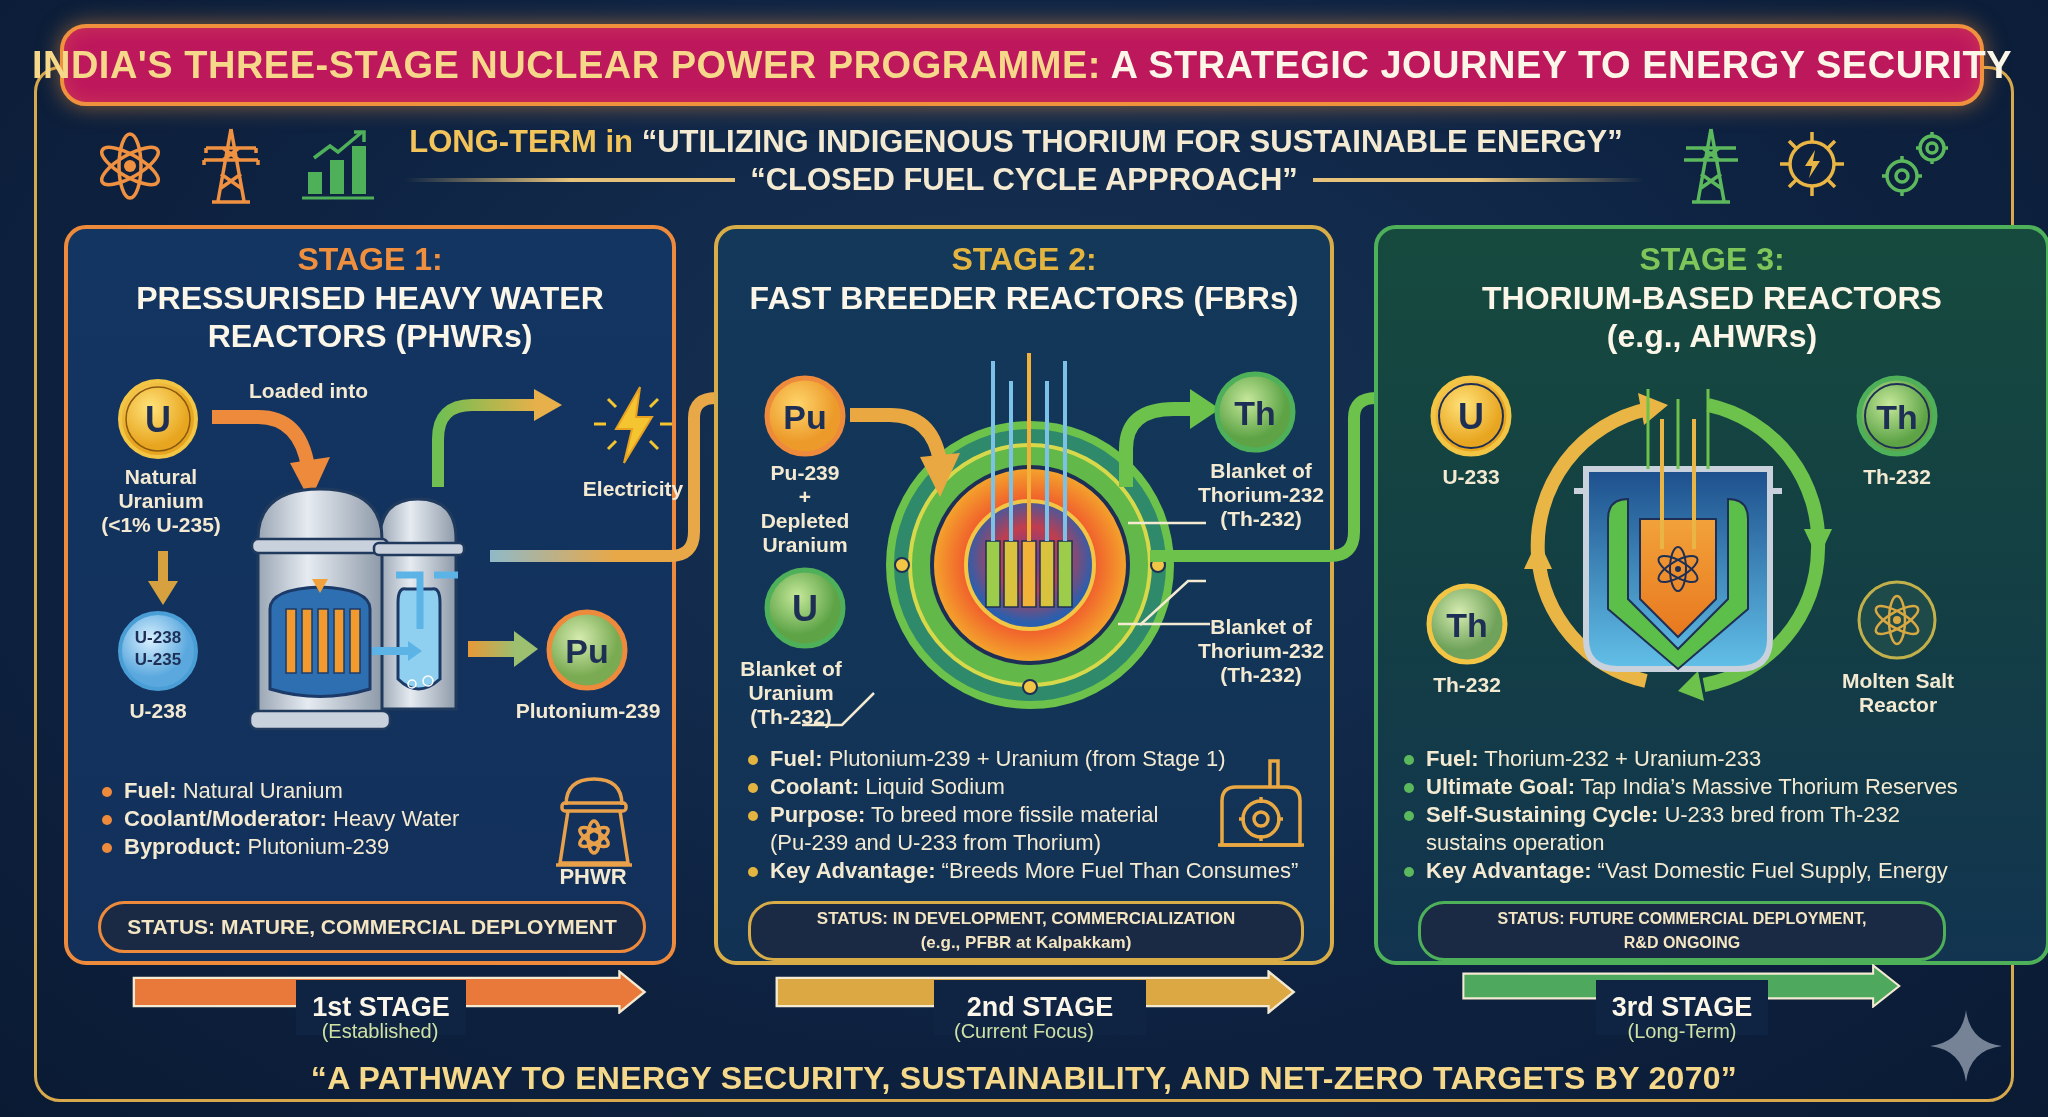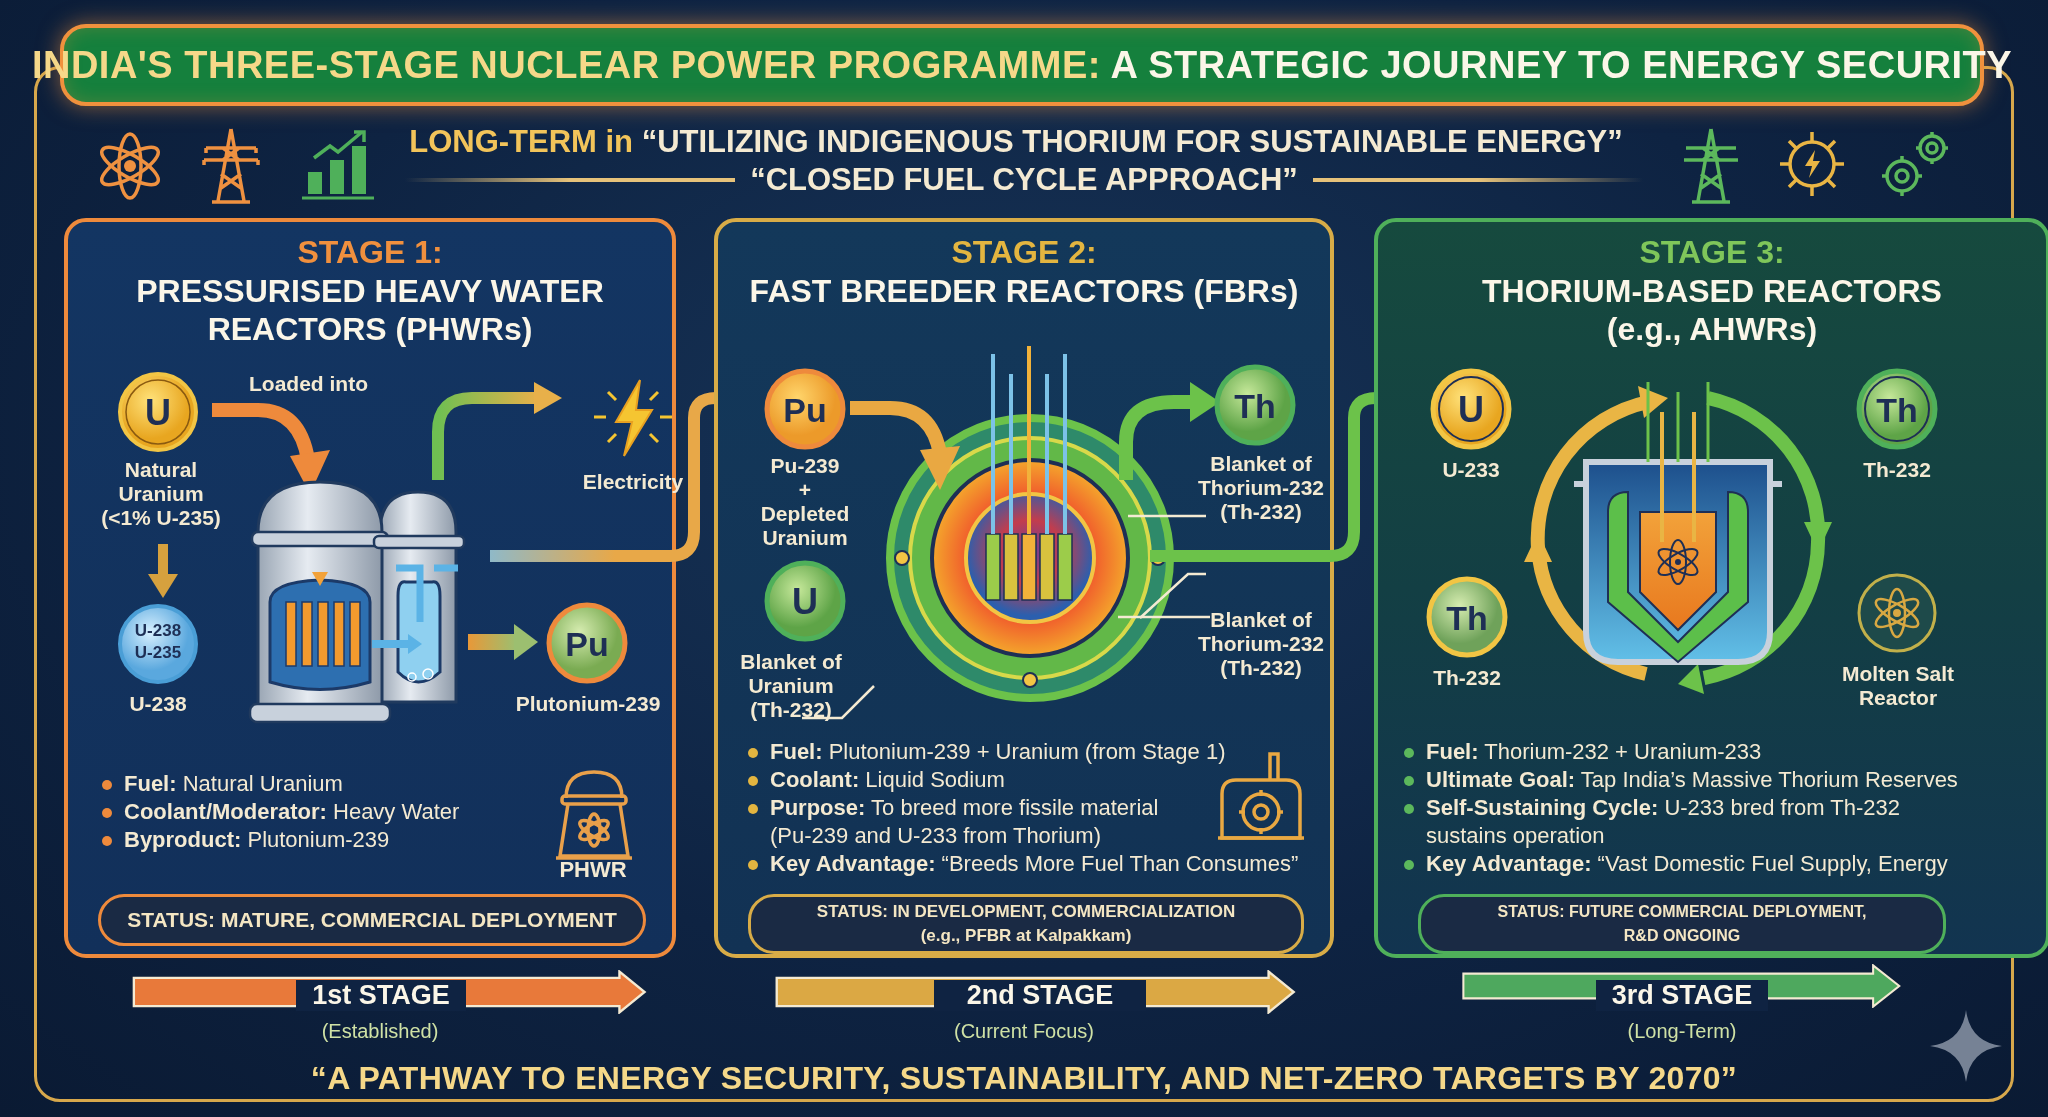--- a/index.html
+++ b/index.html
@@ -1,46 +1,46 @@
 <!DOCTYPE html>
 <html><head>
 <meta charset="utf-8">
 <style>
   *{box-sizing:border-box;margin:0;padding:0}
   html,body{width:2048px;height:1117px;overflow:hidden}
   body{background:radial-gradient(ellipse at 50% 40%,#173458 0%,#0e2342 55%,#0a1a33 100%);font-family:"Liberation Sans",sans-serif;color:#f4ead2;position:relative}
   .frame{position:absolute;left:34px;top:66px;width:1980px;height:1036px;border:3px solid #d7a84c;border-radius:26px}
-  .title-box{position:absolute;left:60px;top:24px;width:1924px;height:82px;border:4px solid #f0913d;border-radius:26px;background:#15803d;box-shadow:0 0 22px rgba(240,145,61,.55),inset 0 0 18px rgba(240,145,61,.25);display:flex;align-items:center;justify-content:center}
+  .title-box{position:absolute;left:60px;top:24px;width:1924px;height:82px;border:4px solid #f0913d;border-radius:26px;background:#be185d;box-shadow:0 0 22px rgba(240,145,61,.55),inset 0 0 18px rgba(240,145,61,.25);display:flex;align-items:center;justify-content:center}
   .title-box h1{font-size:38px;font-weight:700;letter-spacing:.5px;white-space:nowrap}
   .t-gold{color:#f5d889}.t-white{color:#fbf6e8}
   .subtitle{position:absolute;left:0;right:16px;top:124px;text-align:center;font-size:31px;font-weight:700;white-space:nowrap}
   .subtitle .gold{color:#f2c45a}
   .subtitle2{position:absolute;left:0;right:0;top:162px;text-align:center;font-size:31px;font-weight:700;display:flex;justify-content:center;align-items:center;gap:15px}
   .subtitle2 .rule{width:330px;height:4px;background:linear-gradient(90deg,transparent,#e6c27a,#e6c27a)}
   .subtitle2 .rule.r{background:linear-gradient(90deg,#e6c27a,#e6c27a,transparent)}
   .icon{position:absolute}
-  .panel{position:absolute;top:218px;height:740px;border-radius:22px;border:4px solid}
+  .panel{position:absolute;top:225px;height:740px;border-radius:22px;border:4px solid}
   .p1{left:64px;width:612px;border-color:#ee8a3c;background:linear-gradient(180deg,#133562,#12305a)}
   .p2{left:714px;width:620px;border-color:#d8ac47;background:linear-gradient(180deg,#13385a,#123254)}
   .p3{left:1374px;width:676px;border-color:#4fb05a;background:linear-gradient(180deg,#164a3e,#133f44 50%,#123450)}
   .stage-label{position:absolute;left:0;right:0;top:12px;text-align:center;font-size:32px;font-weight:700}
   .stage-name{position:absolute;left:0;right:0;top:50px;text-align:center;font-size:32px;font-weight:700;line-height:38px;color:#fbf6e8}
   .p1 .stage-label{color:#f0903e}.p2 .stage-label{color:#e3b540}.p3 .stage-label{color:#7fc65a}
   .lbl{position:absolute;font-size:21px;font-weight:700;text-align:center;line-height:24px;color:#f4ead2}
   .bullets{position:absolute;list-style:none;font-size:22px;line-height:28px;color:#f4ead2}
   .bullets li{position:relative;padding-left:24px}
   .bullets li::before{content:"";position:absolute;left:2px;top:10px;width:10px;height:10px;border-radius:50%}
   .p1 .bullets li::before{background:#ee8a3c}.p2 .bullets li::before{background:#e3b540}.p3 .bullets li::before{background:#5cb85c}
   .bullets b{font-weight:700}
   .bullets .cont{padding-left:24px}
   .bullets .cont::before{display:none}
   .status{position:absolute;border:3px solid;border-radius:26px;background:#1a2a44;text-align:center;font-weight:700;font-size:21px;line-height:24px;color:#f4e6c3;display:flex;flex-direction:column;justify-content:center}
   .p1 .status{border-color:#ee8a3c}.p2 .status{border-color:#d8ac47}.p3 .status{border-color:#4fb05a}
   .stage-arrow{position:absolute;top:976px;height:44px}
-  .arrow-label{position:absolute;top:980px;font-size:27px;font-weight:700;color:#fbf6e8;text-align:center;background:#0f2342;padding:0 8px}
+  .arrow-label{position:absolute;top:980px;font-size:27px;font-weight:700;color:#fbf6e8;text-align:center;background:#0f2342;padding:12px 8px}
   .arrow-sub{position:absolute;top:1020px;font-size:20px;color:#cfe1a5;text-align:center}
   .footer{position:absolute;left:0;right:0;top:1060px;text-align:center;font-size:32px;font-weight:700;color:#f5d889;letter-spacing:.3px}
 </style>
 </head>
 <body>
 
 <div class="frame"></div>
 
 <div class="title-box">
   <h1><span class="t-gold">INDIA'S THREE-STAGE NUCLEAR POWER PROGRAMME:</span> <span class="t-white">A STRATEGIC JOURNEY TO ENERGY SECURITY</span></h1>

